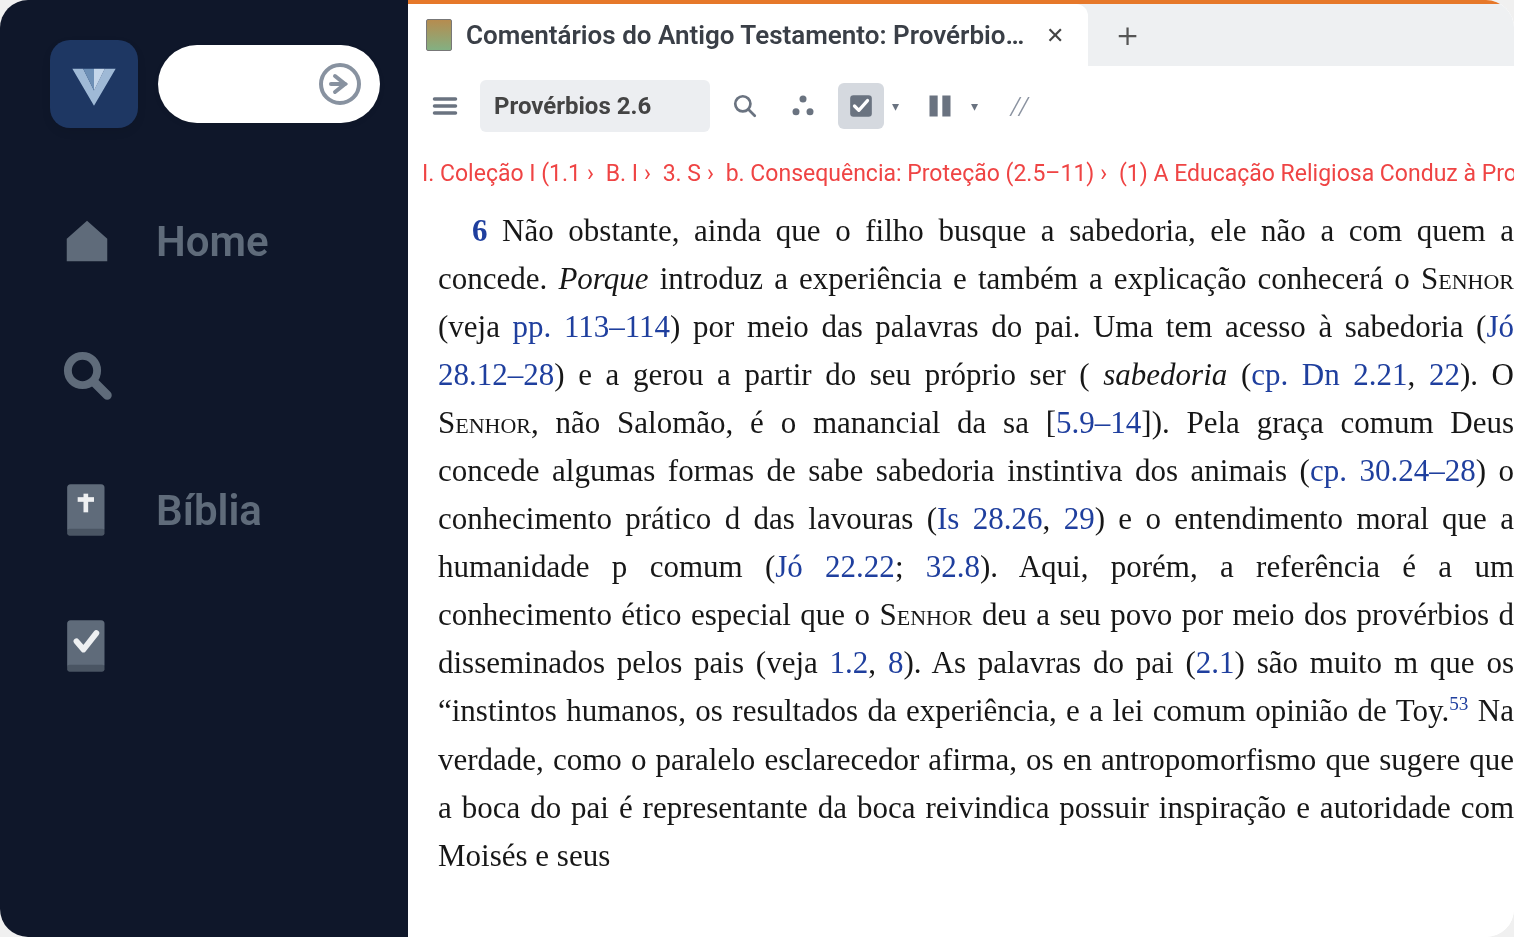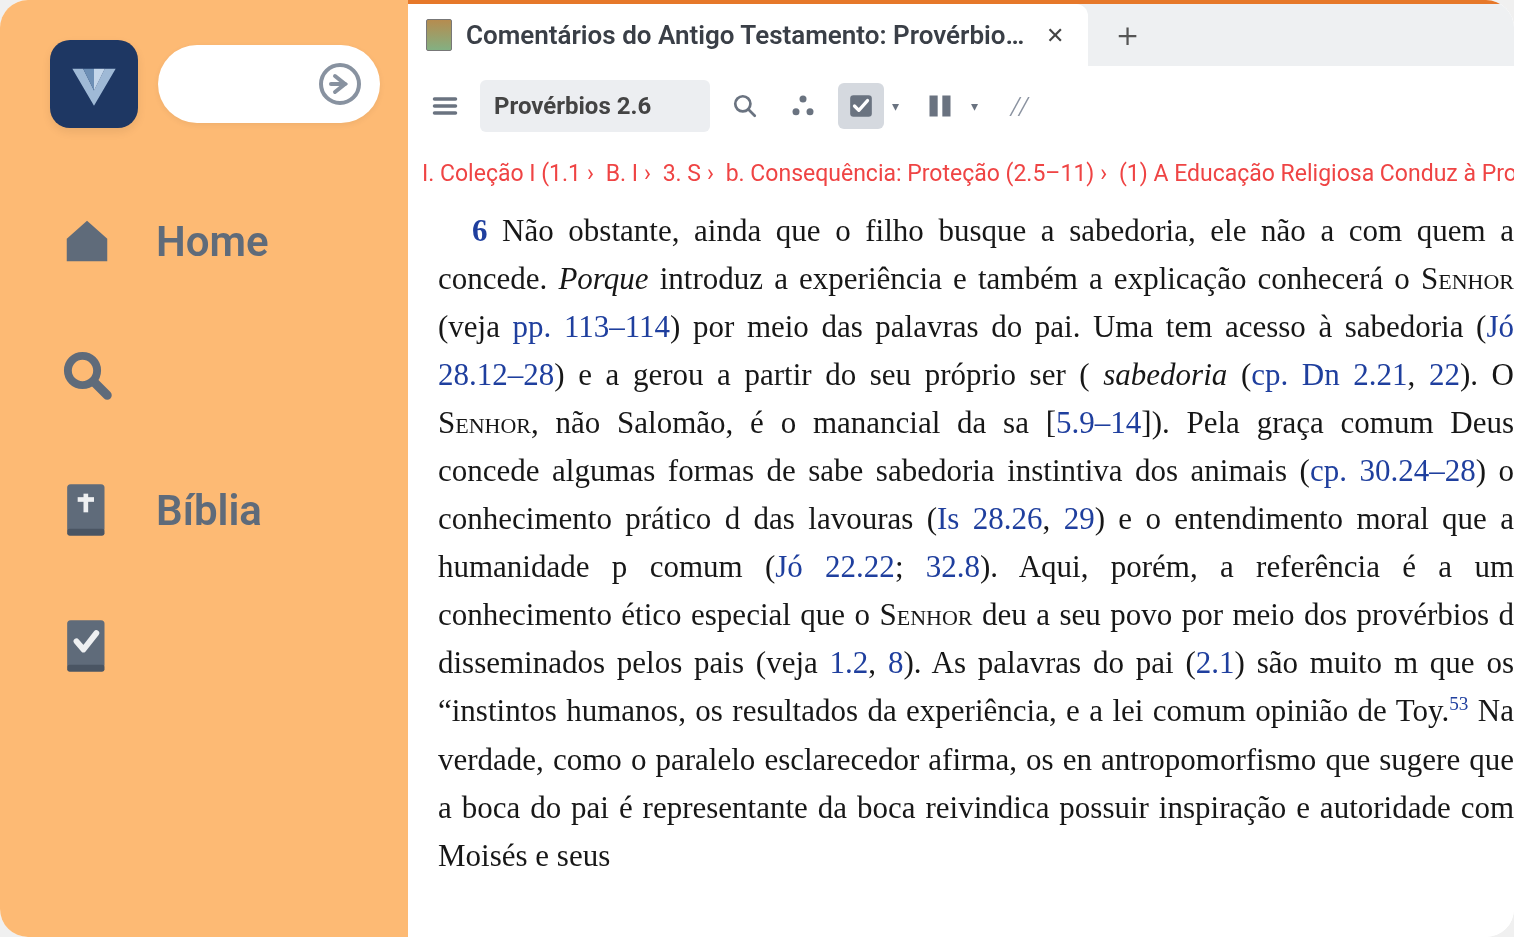--- a/index.html
+++ b/index.html
@@ -16,21 +16,21 @@
       border-radius: 28px;
       width: 100%;
       height: 100%;
       overflow: hidden;
       display: flex;
       position: relative;
     }
     
     .sidebar {
       width: 408px;
-      background: #fdba74;
+      background: #0f172a;
       padding: 40px 0 0 0;
       flex-shrink: 0;
     }
     .sidebar-top { display: flex; align-items: center; gap: 20px; padding: 0 28px 40px 50px; }
     .logo {
       width: 88px; height: 88px; border-radius: 20px;
       background: #1e3763;
       display: flex; align-items: center; justify-content: center;
       box-shadow: 0 4px 10px rgba(0,0,0,0.08);
     }

